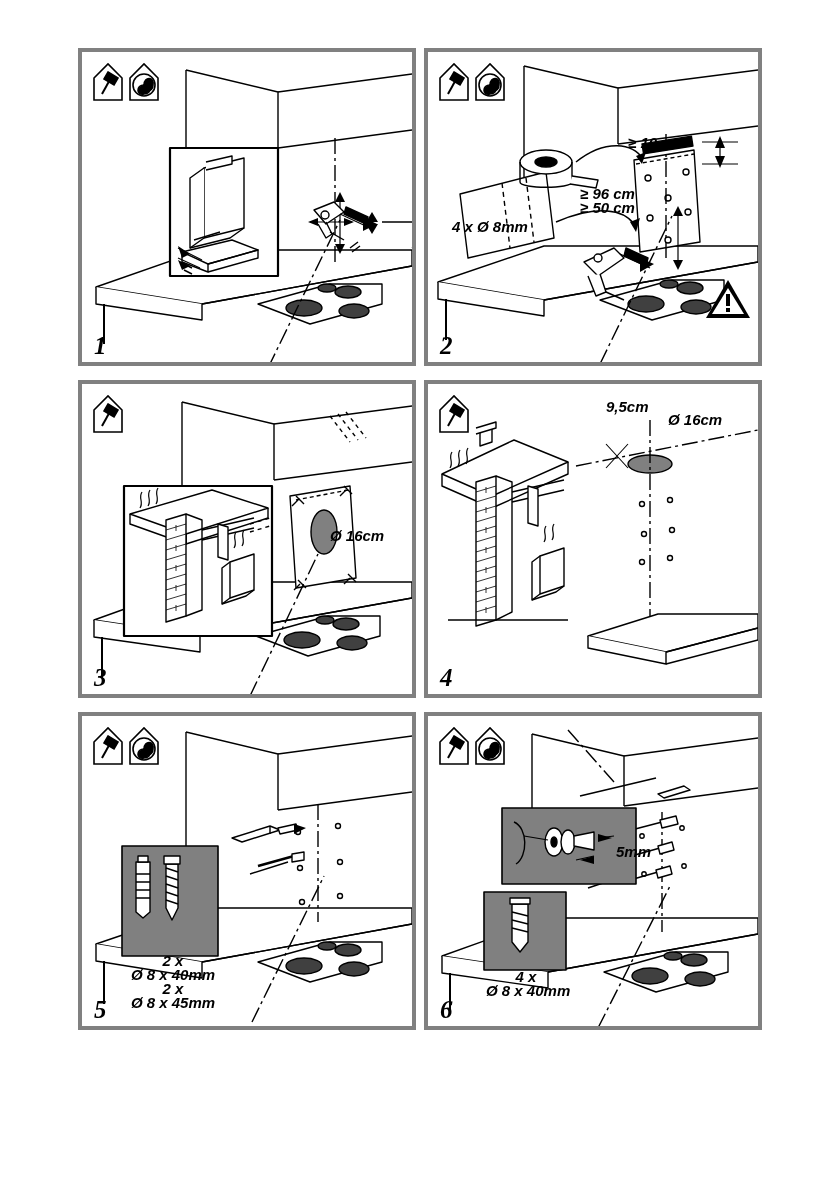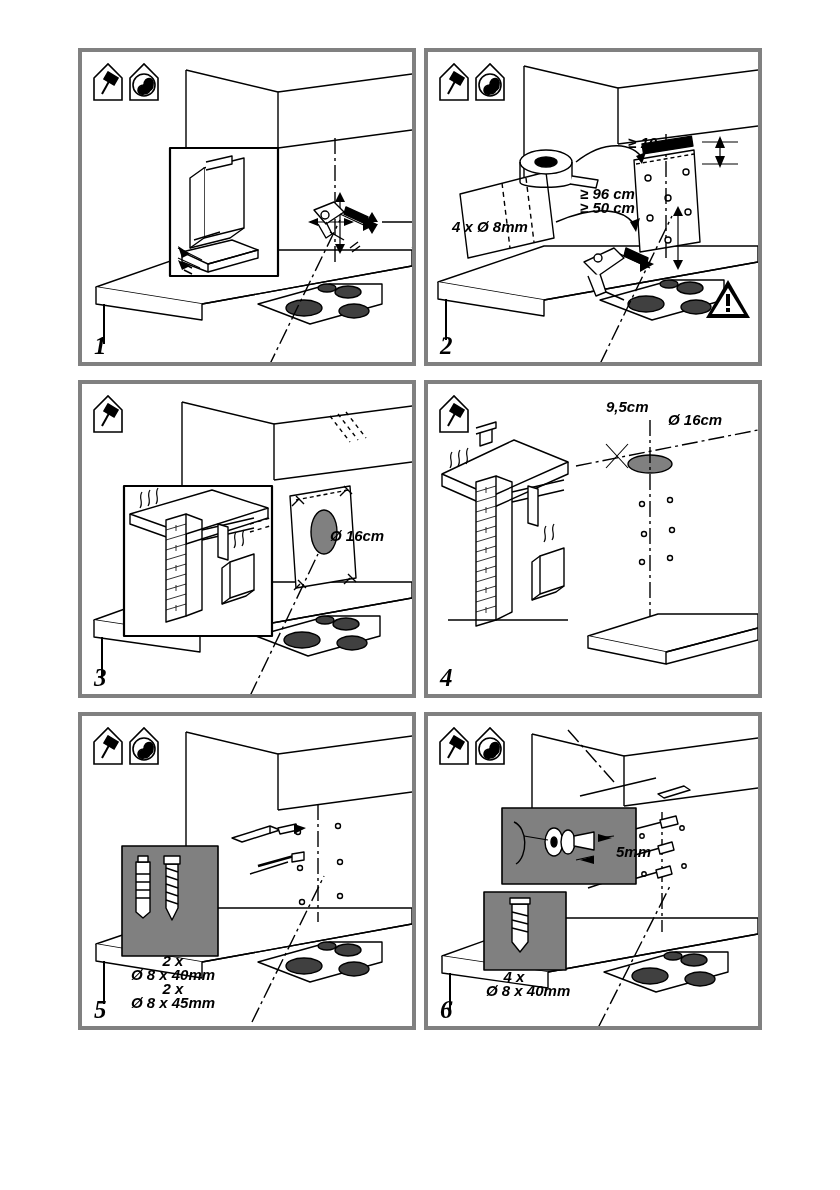--- a/index.html
+++ b/index.html
@@ -499,19 +499,19 @@
         <path d="M12 26 L26 12 L40 26 L40 48 L12 48 Z" fill="#fff"></path>
         <path d="M20 42 L30 24" stroke-width="2"></path>
         <path d="M26 20 L36 26 L32 33 L22 27 Z" fill="#000"></path>
         <path d="M48 26 L62 12 L76 26 L76 48 L48 48 Z" fill="#fff"></path>
         <circle cx="62" cy="33" r="11" fill="#fff"></circle>
         <path d="M62 33 C62 24 73 25 71 33 C71 41 60 41 62 33 Z" fill="#000"></path>
         <path d="M62 33 C54 33 54 44 62 42 C70 41 70 33 62 33 Z" fill="#000"></path>
       </g>
     </svg>
     <div class="lbl" style="left:188px; top:127px;">5mm</div>
-    <div class="lbl center" style="left:46px; top:228px; width:80px;">4 x</div>
+    <div class="lbl center" style="left:58px; top:228px; width:80px;">4 x</div>
     <div class="lbl center" style="left:58px; top:242px; width:80px;">Ø 8 x 40mm</div>
     <div class="step-num">6</div>
   </div>
 
 </div>
 </div>
 
 </body></html>

